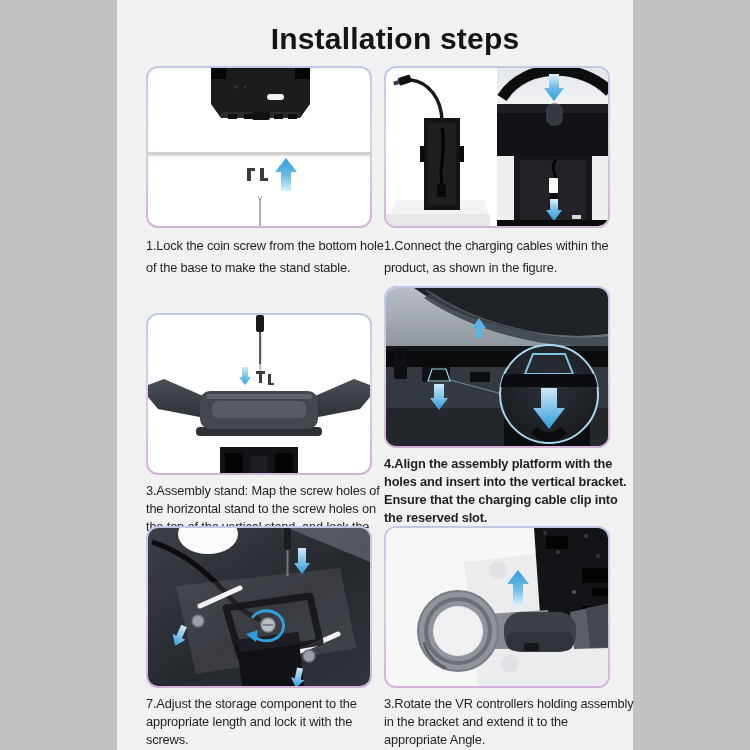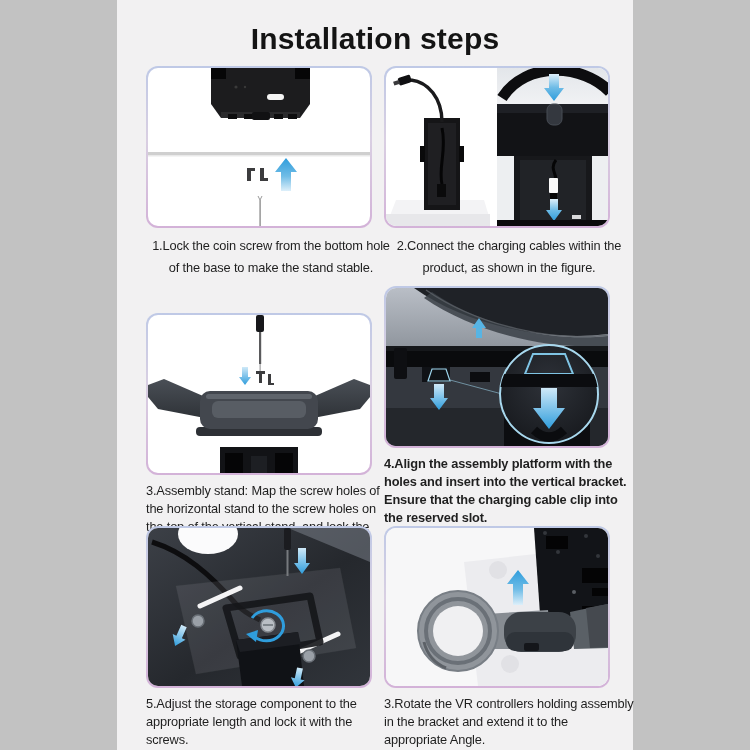--- a/index.html
+++ b/index.html
@@ -1,25 +1,25 @@
 <!DOCTYPE html>
 <html><head>
 <meta charset="utf-8">
 <style>
   html,body{margin:0;padding:0;}
   body{width:750px;height:750px;background:#c2c2c2;font-family:"Liberation Sans",sans-serif;position:relative;overflow:hidden;}
   .screen{position:absolute;inset:0;}
   .content{position:absolute;left:117px;top:0;width:516px;height:750px;background:#f2f1f2;}
-  .title{position:absolute;left:117px;top:2px;width:516px;text-align:center;font-size:30px;font-weight:800;color:#141414;letter-spacing:.2px;}
+  .title{position:absolute;left:117px;top:2px;width:516px;text-align:center;font-size:30px;font-weight:800;color:#141414;letter-spacing:.2px;padding-left:20px;}
   .step{position:absolute;width:252px;}
   .panel{width:222px;height:158px;border:2px solid transparent;border-radius:12px;overflow:hidden;
          background:linear-gradient(#fff,#fff) padding-box,linear-gradient(180deg,#bfc9e6 0%,#d9cfe2 45%,#d3b2d8 100%) border-box;}
   .panel svg{display:block;}
   .caption{margin:7px 0 0 0;font-size:12.8px;letter-spacing:-0.15px;line-height:1.42;color:#1f1f1f;width:250px;}
-  .caption.loose{line-height:1.75;text-align:center;}
+  .caption.loose{line-height:1.75;}
   .s1{left:146px;top:66px;} .s2{left:384px;top:66px;}
   .s3{left:146px;top:286px;margin-top:27px;} .s4{left:384px;top:286px;font-weight:bold;}
   .s5{left:146px;top:526px;} .s6{left:384px;top:526px;}
 </style>
 </head>
 <body>
 
 <div class="screen">
   <div class="content"></div>
   <h1 class="title">Installation steps</h1>
@@ -108,21 +108,21 @@
           <rect x="134" y="92" width="66" height="62" fill="#212327"></rect>
           <path d="M170,92 C162,102 174,108 168,114" fill="none" stroke="#050506" stroke-width="3"></path>
           <rect x="163" y="110" width="9" height="15" rx="1" fill="#fafafa"></rect>
           <rect x="164" y="125" width="7" height="6" fill="#060607"></rect>
           <path d="M168,153 L160,142 L164,142 L164,131 L172,131 L172,142 L176,142 Z" fill="url(#dn2a)"></path>
           <rect x="186" y="147" width="9" height="4" fill="#d8d8da"></rect>
           <rect x="111" y="152" width="111" height="6" fill="#0b0b0c"></rect>
         </g>
       </svg>
     </div>
-    <p class="caption loose">2.Connect the charging cables within the product, as shown in the figure.</p>
+    <p class="caption loose">1.Connect the charging cables within the product, as shown in the figure.</p>
   </div>
 
   <div class="step s3">
     <div class="panel">
       <svg width="222" height="158" viewBox="0 0 222 158">
         <defs>
           <linearGradient id="dn3" x1="0" y1="0" x2="0" y2="1">
             <stop offset="0" stop-color="#cfe9f8"></stop>
               <stop offset="1" stop-color="#2f9ddc"></stop>
           </linearGradient>
@@ -257,21 +257,21 @@
         </g>
         <path d="M154,46 L146,35 L150,35 L150,20 L158,20 L158,35 L162,35 Z" fill="url(#dn5)"></path>
         <g transform="translate(36,98) rotate(24)">
           <path d="M0,22 L-7,12 L-3,12 L-3,0 L3,0 L3,12 L7,12 Z" fill="url(#dn5)"></path>
         </g>
         <g transform="translate(152,140) rotate(12)">
           <path d="M0,20 L-7,11 L-3,11 L-3,0 L3,0 L3,11 L7,11 Z" fill="url(#dn5)"></path>
         </g>
       </svg>
     </div>
-    <p class="caption">5.Adjust the storage component to the appropriate length and lock it with the screws.</p>
+    <p class="caption">7.Adjust the storage component to the appropriate length and lock it with the screws.</p>
   </div>
 
   <div class="step s6">
     <div class="panel">
       <svg width="222" height="158" viewBox="0 0 222 158">
         <defs>
           <linearGradient id="up6" x1="0" y1="0" x2="0" y2="1">
             <stop offset="0" stop-color="#2f9ddc"></stop>
               <stop offset="0.55" stop-color="#6fbce6"></stop>
               <stop offset="1" stop-color="#ddeffa"></stop>

